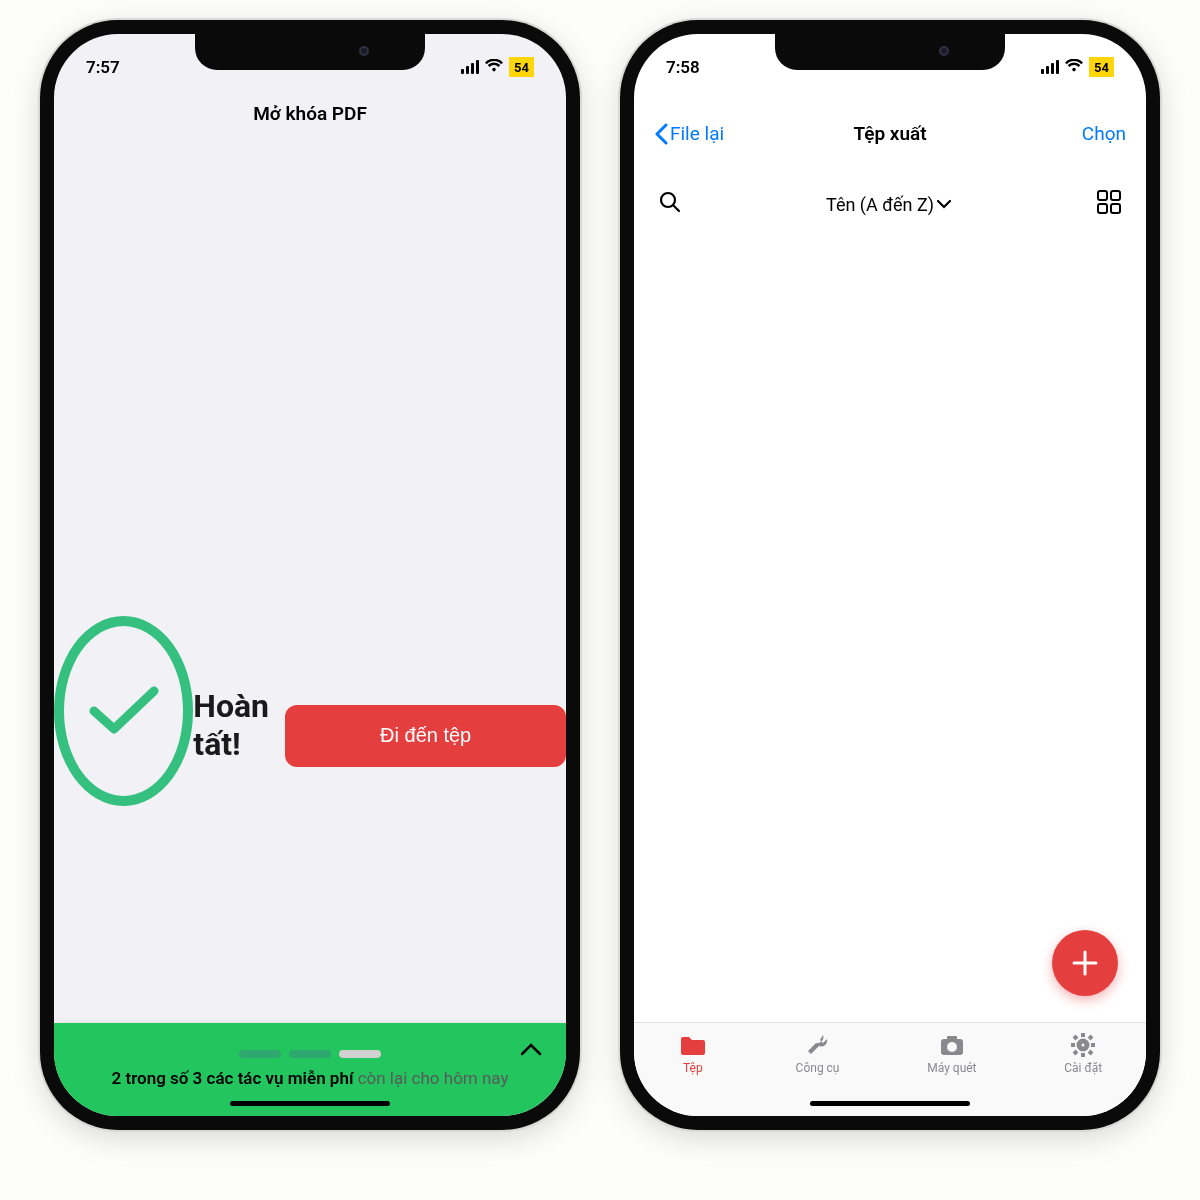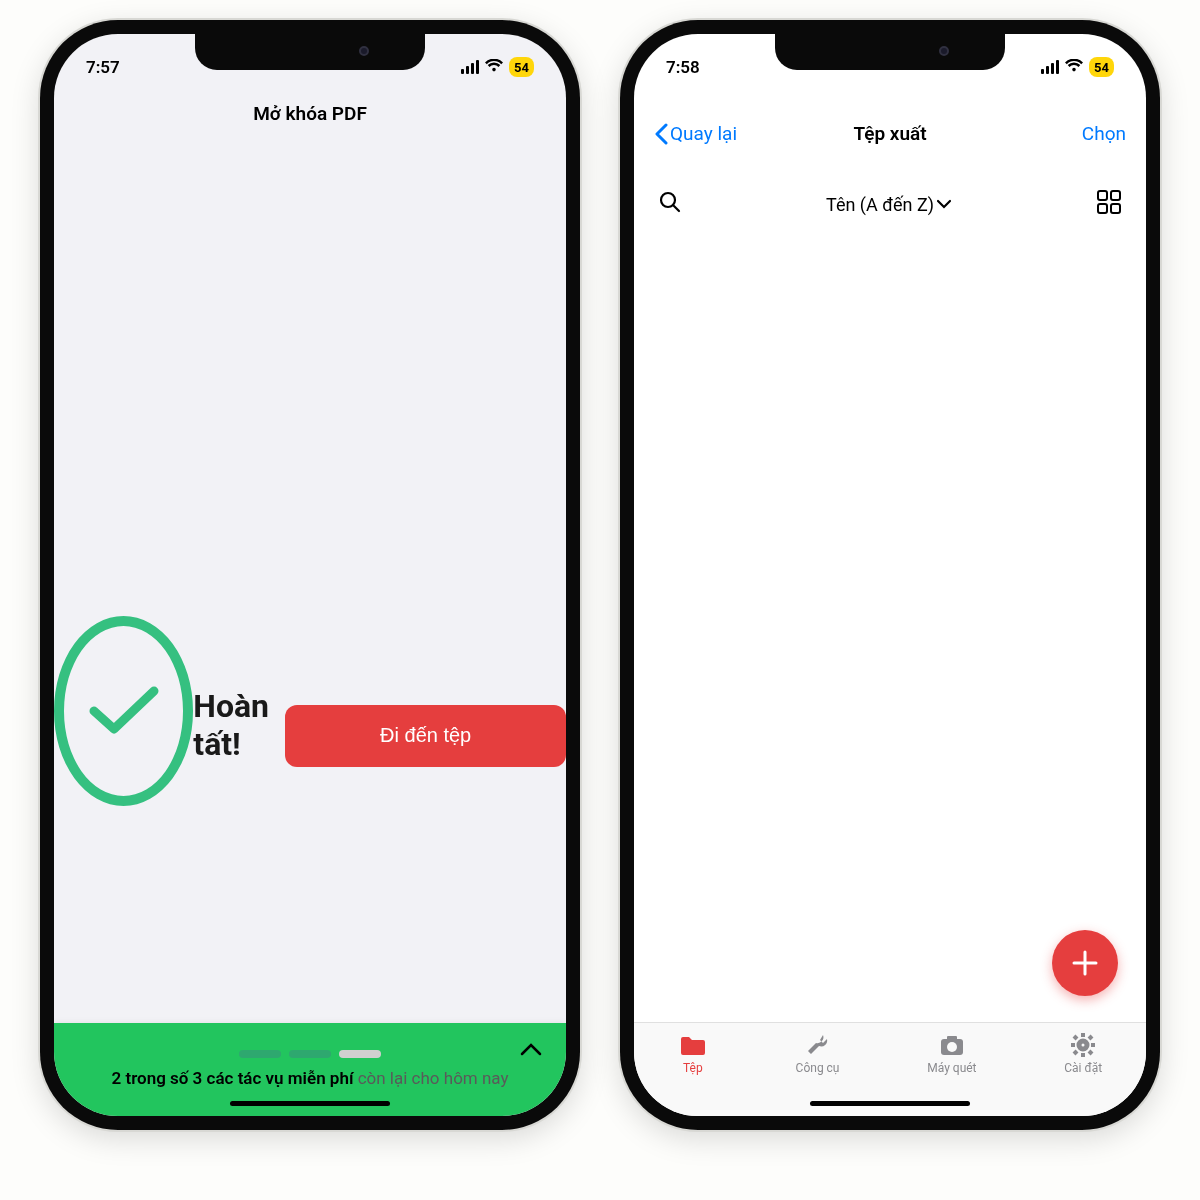--- a/index.html
+++ b/index.html
@@ -73,21 +73,21 @@
   }
   .status-right { display: flex; align-items: center; gap: 6px; }
   .signal { display: flex; gap: 2px; align-items: flex-end; }
   .signal span { width: 3px; background: #000; border-radius: 1px; }
   .signal span:nth-child(1){height:5px} .signal span:nth-child(2){height:8px}
   .signal span:nth-child(3){height:11px} .signal span:nth-child(4){height:14px}
   .wifi svg { width: 18px; height: 14px; }
   .battery {
     display: flex; align-items: center;
     background: #ffd60a;
-    border-radius: 8px;
+    border-radius: 0;
     padding: 0 5px;
     height: 20px;
     font-size: 13px;
     font-weight: 700;
     color: #000;
   }
   .home-indicator {
     position: absolute;
     bottom: 10px;
     left: 50%;
@@ -300,21 +300,21 @@
         </span>
         <span class="battery">54</span>
       </div>
     </div>
 
     <div class="navbar2">
       <div class="back-link">
         <svg width="14" height="22" viewBox="0 0 14 22">
             <path d="M12 2 L3 11 L12 20" stroke="#007aff" stroke-width="3" fill="none" stroke-linecap="round" stroke-linejoin="round"></path>
           </svg>
-        <span>Quay lại</span>
+        <span>File lại</span>
       </div>
       <div class="nav-title2">Tệp xuất</div>
       <div class="select-link">Chọn</div>
     </div>
 
     <div class="toolbar2">
       <span class="search-ico">
         <svg width="24" height="24" viewBox="0 0 24 24">
             <circle cx="10" cy="10" r="7" stroke="#000" stroke-width="2.2" fill="none"></circle>
             <line x1="15" y1="15" x2="21" y2="21" stroke="#000" stroke-width="2.2" stroke-linecap="round"></line>

